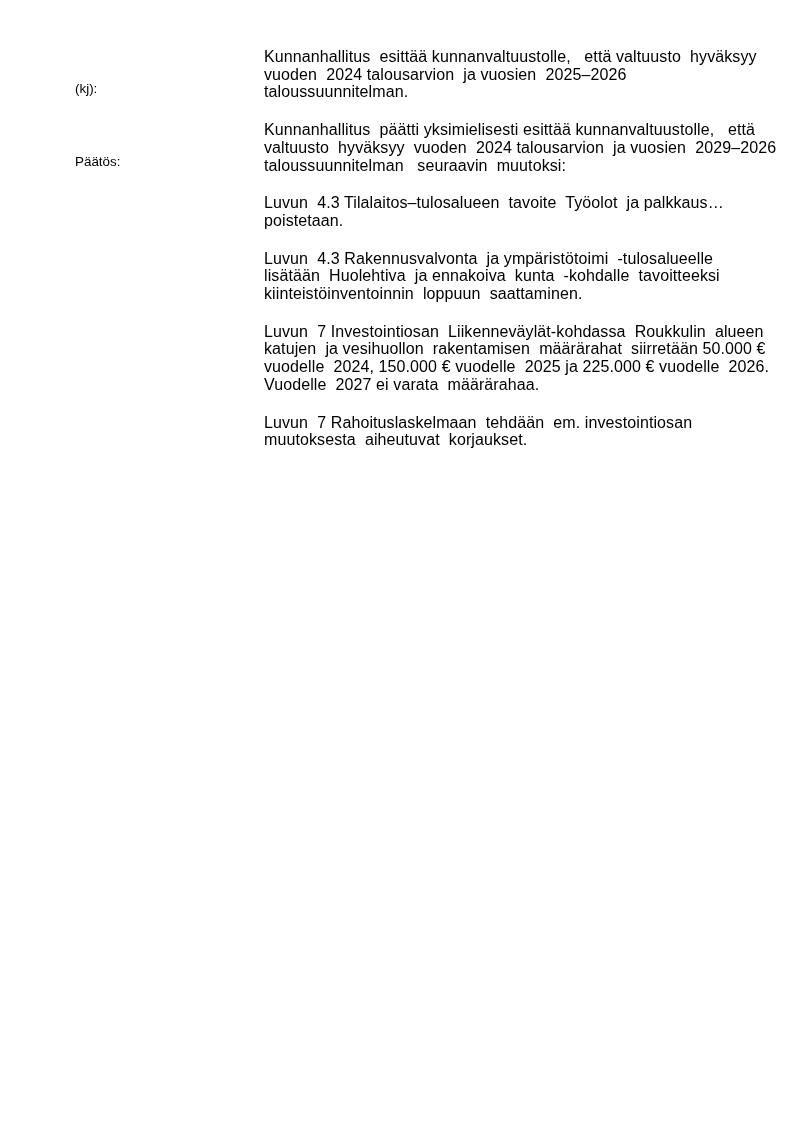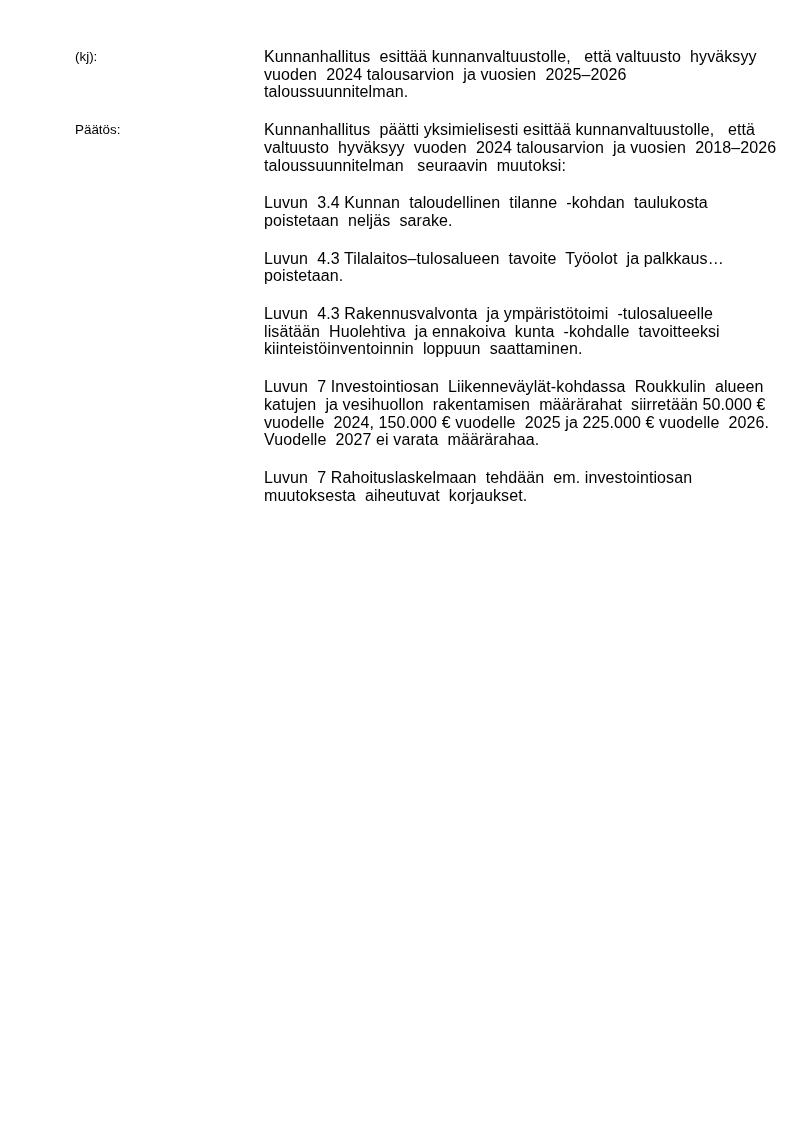--- a/index.html
+++ b/index.html
@@ -24,20 +24,21 @@
   .section-row {
     display: flex;
     align-items: flex-start;
   }
   .label-col {
     width: 173px;
     flex: 0 0 173px;
     font-size: 13.4px;
     line-height: 17.7px;
     white-space: pre-wrap;
+    margin-top: 32px;
   }
   .content-col {
     width: 540px;
     flex: 0 0 540px;
   }
   p.para {
     margin: 0 0 20px 16px;
     font-size: 16px;
     line-height: 17.7px;
     white-space: pre-wrap;
@@ -55,24 +56,22 @@
       <p class="para">Kunnanhallitus  esittää kunnanvaltuustolle,   että valtuusto  hyväksyy
 vuoden  2024 talousarvion  ja vuosien  2025–2026
 taloussuunnitelman.</p>
     </div>
   </div>
 
   <div class="section-row">
     <div class="label-col">Päätös:</div>
     <div class="content-col">
       <p class="para">Kunnanhallitus  päätti yksimielisesti esittää kunnanvaltuustolle,   että
-valtuusto  hyväksyy  vuoden  2024 talousarvion  ja vuosien  2018–2026
+valtuusto  hyväksyy  vuoden  2024 talousarvion  ja vuosien  2029–2026
 taloussuunnitelman   seuraavin  muutoksi:</p>
-      <p class="para">Luvun  3.4 Kunnan  taloudellinen  tilanne  -kohdan  taulukosta
-poistetaan  neljäs  sarake.</p>
       <p class="para">Luvun  4.3 Tilalaitos–tulosalueen  tavoite  Työolot  ja palkkaus…
 poistetaan.</p>
       <p class="para">Luvun  4.3 Rakennusvalvonta  ja ympäristötoimi  -tulosalueelle
 lisätään  Huolehtiva  ja ennakoiva  kunta  -kohdalle  tavoitteeksi
 kiinteistöinventoinnin  loppuun  saattaminen.</p>
       <p class="para">Luvun  7 Investointiosan  Liikenneväylät-kohdassa  Roukkulin  alueen
 katujen  ja vesihuollon  rakentamisen  määrärahat  siirretään 50.000 €
 vuodelle  2024, 150.000 € vuodelle  2025 ja 225.000 € vuodelle  2026.
 Vuodelle  2027 ei varata  määrärahaa.</p>
       <p class="para">Luvun  7 Rahoituslaskelmaan  tehdään  em. investointiosan

